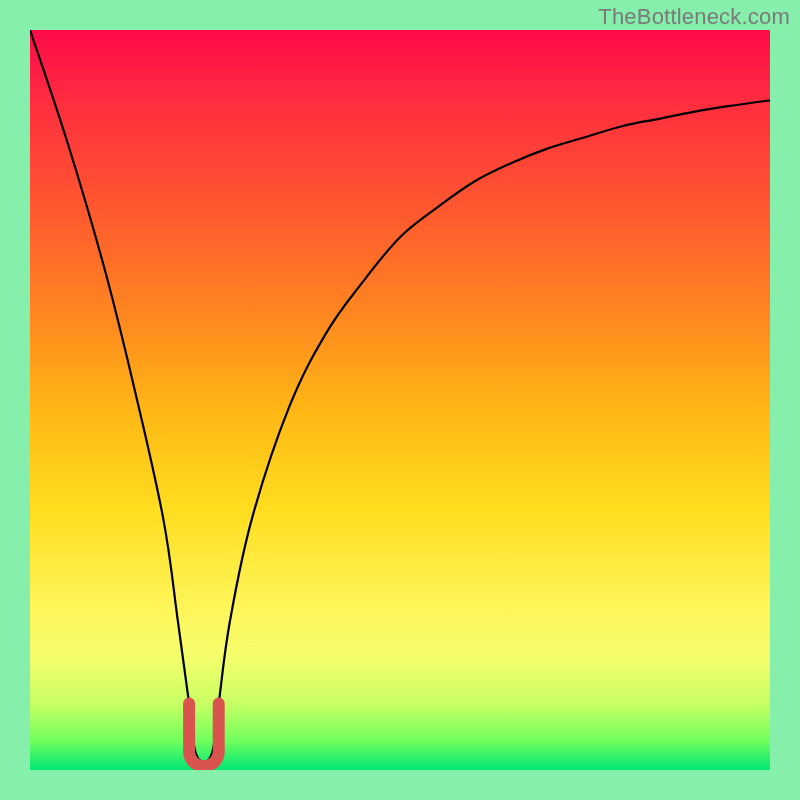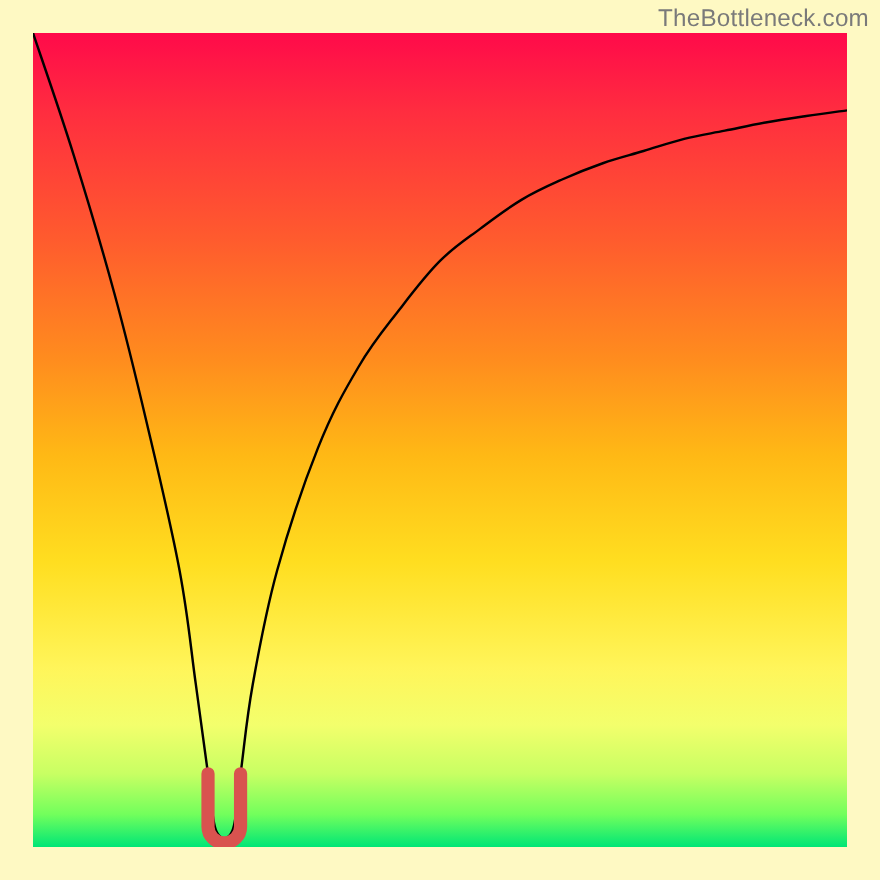--- a/index.html
+++ b/index.html
@@ -8,21 +8,21 @@
     width: 800px;
     height: 800px;
     overflow: hidden;
     background: #000;
     font-family: Arial, Helvetica, sans-serif;
   }
   .frame {
     position: relative;
     width: 800px;
     height: 800px;
-    background: #fef9c3;
+    background: #86efac;
   }
   .plot-area {
     position: absolute;
     left: 30px;
     top: 30px;
     width: 740px;
     height: 740px;
     
     background: linear-gradient(
       to bottom,

